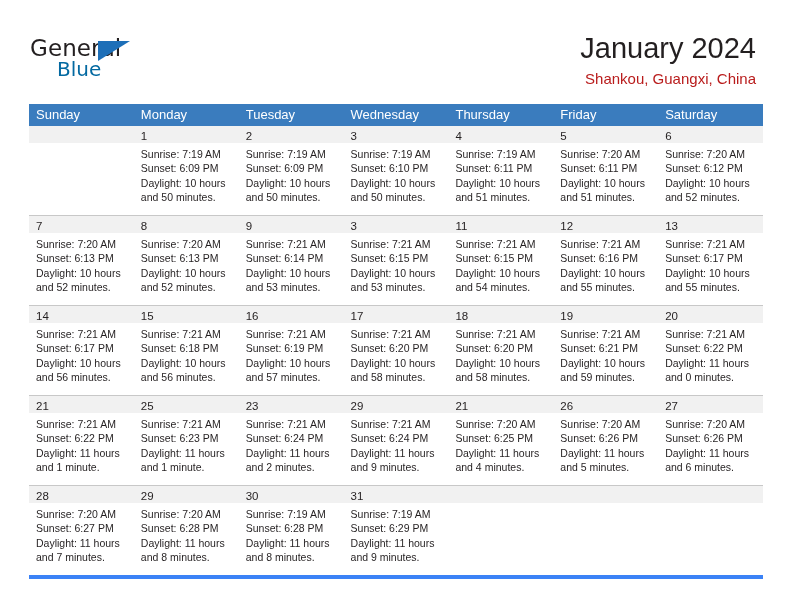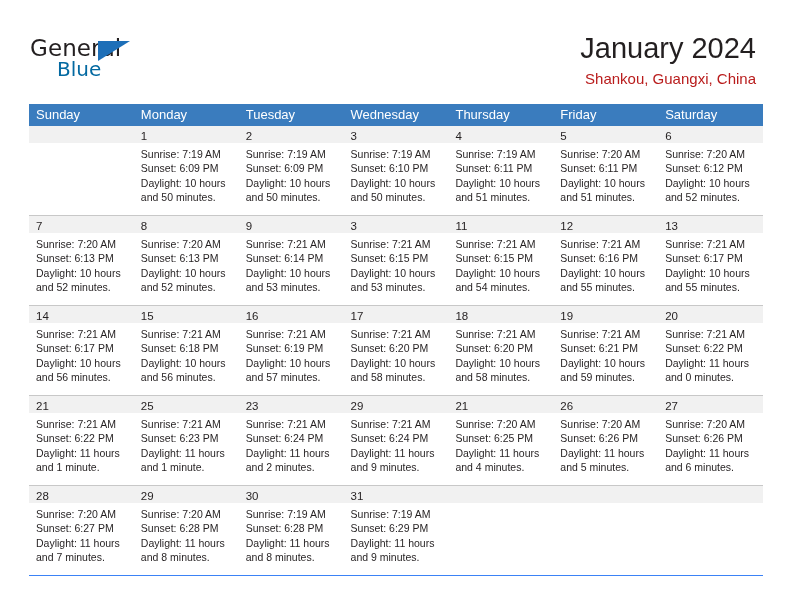--- a/index.html
+++ b/index.html
@@ -108,21 +108,21 @@
     white-space: nowrap;
     overflow: hidden;
   }
 
   .week {
     display: flex;
     width: 100%;
     border-bottom: 1px solid #c8c8c8;
   }
   .week:last-child {
-    border-bottom: 1px solid #3b82f6;
+    border-bottom: 4px solid #3b82f6;
   }
   .cell {
     flex: 1 1 0;
     box-sizing: border-box;
     height: 89px;
     position: relative;
     background: #ffffff;
     overflow: hidden;
   }
   .cell .daynum-strip {

